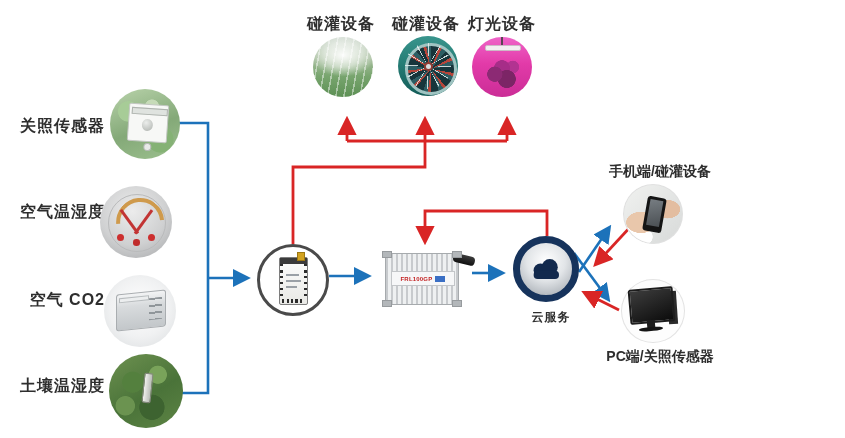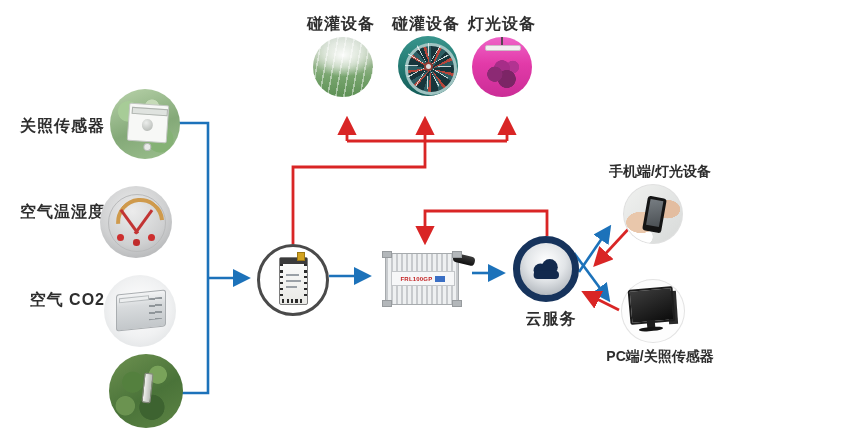--- a/index.html
+++ b/index.html
@@ -188,20 +188,21 @@
   </div>
 
   <div class="lbl lbl-sensor" style="top:290px;text-align:right;">空气 CO2</div>
   <div class="circ img-co2" style="left:104px;top:275px;width:72px;height:72px;">
     <div class="co2box">
       <div class="ridge"></div>
       <div class="slots"></div>
     </div>
   </div>
 
+  <div class="lbl lbl-sensor" style="top:376px;">土壤温湿度</div>
   <div class="circ img-soil" style="left:109px;top:354px;width:74px;height:74px;">
     <div class="probe"></div>
   </div>
 
   <div class="circ lora-circle" style="left:257px;top:244px;width:66px;height:66px;">
     <div class="pcb">
       <div class="topband"></div>
       <div class="ant"></div>
       <div class="pins-l"></div>
       <div class="pins-r"></div>
@@ -226,23 +227,23 @@
 
   <div class="cloudwrap" style="left:513px;top:236px;">
     <svg width="40" height="26" viewBox="0 0 64 42">
       <g fill="#12294d">
         <circle cx="23" cy="23" r="11"></circle>
         <circle cx="38" cy="18" r="13"></circle>
         <rect x="12" y="24" width="41" height="13" rx="6.5"></rect>
       </g>
     </svg>
   </div>
-  <div class="lbl" style="left:516px;top:309px;width:70px;text-align:center;font-size:16px;letter-spacing:1px;">云服务</div>
-
-  <div class="lbl lbl-client" style="left:585px;top:163px;">手机端/灯光设备</div>
+  <div class="lbl" style="left:516px;top:309px;width:70px;text-align:center;font-size:12px;letter-spacing:1px;">云服务</div>
+
+  <div class="lbl lbl-client" style="left:585px;top:163px;">手机端/碰灌设备</div>
   <div class="circ img-phone" style="left:623px;top:184px;width:60px;height:60px;">
     <div class="phone-body">
       <div class="phone-screen"></div>
     </div>
   </div>
 
   <div class="circ img-pc" style="left:621px;top:279px;width:64px;height:64px;">
     <div class="pc-tower"></div>
     <div class="pc-monitor"></div>
     <div class="pc-stand"></div>

